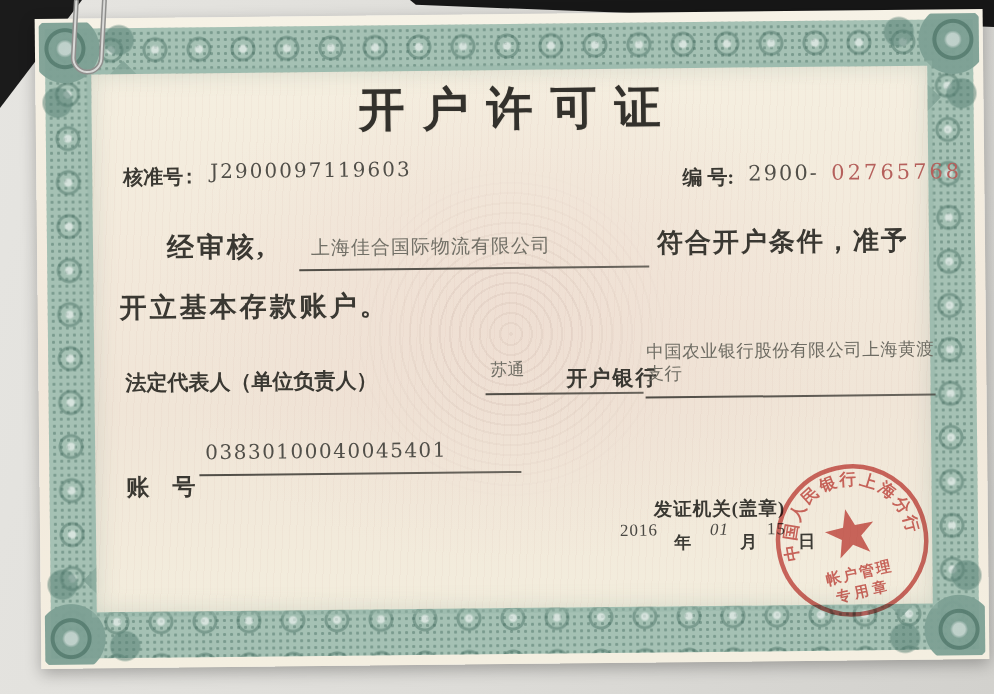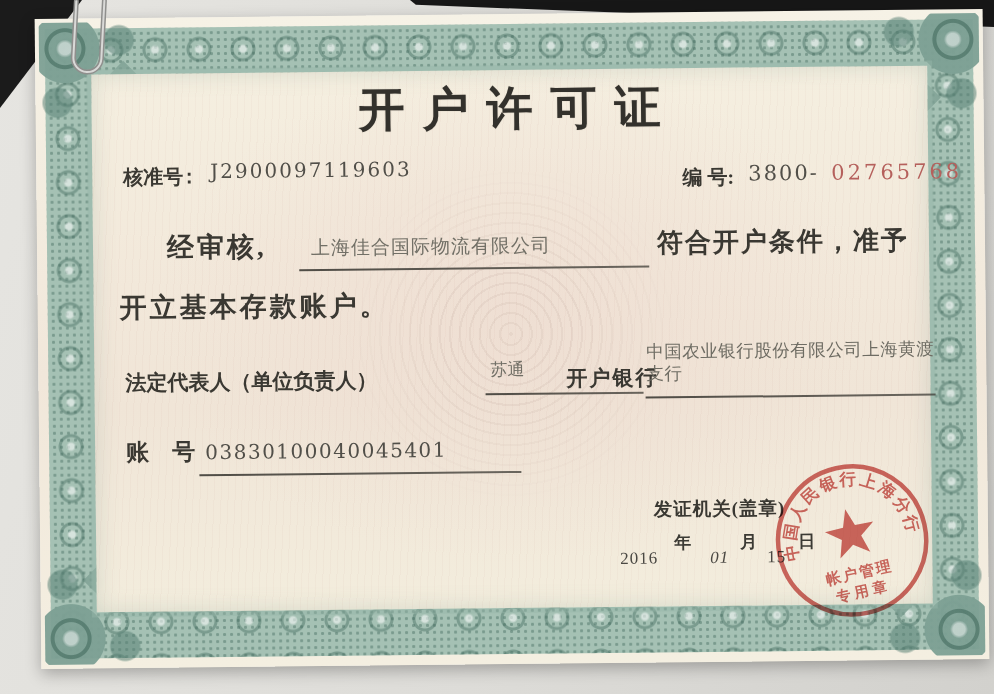--- a/index.html
+++ b/index.html
@@ -54,21 +54,21 @@
   .t{position:absolute;white-space:nowrap;color:#3a3832;}
   .title{left:0;right:0;top:64px;text-align:center;font-size:46px;font-weight:bold;
          letter-spacing:18px;padding-left:18px;color:#33312c;
          text-shadow:0 0 1px rgba(60,55,45,.4);}
   .lbl{font-weight:bold;}
   .hand{color:#716f66;}
   .mono-val{font-family:"DejaVu Serif","Liberation Serif",serif;color:#514f49;}
   .line{position:absolute;height:2px;background:linear-gradient(90deg,rgba(62,60,54,.9),rgba(62,60,54,.75));}
   .red{color:#b5605c;}
   .dt{position:absolute;}
-  .dt.num{font-size:17px;color:#4a4843;letter-spacing:1px;margin-top:28px;}
+  .dt.num{font-size:17px;color:#4a4843;letter-spacing:1px;}
   .dt.unit{font-size:17px;font-weight:bold;color:#3b3a34;}
   .bank-val{position:absolute;white-space:normal;width:302px;line-height:22px;
             font-size:17.5px;color:#6e6c63;letter-spacing:.5px;}
   
   .seal{position:absolute;left:722px;top:440px;width:180px;height:180px;
         transform:rotate(-12deg);opacity:.84;mix-blend-mode:multiply;}
   
   .clip{position:absolute;left:56px;top:-4px;}
 </style>
 </head>
@@ -88,38 +88,38 @@
     <div class="inner"></div>
     <div class="rosette-watermark"></div>
     <div class="paper-texture"></div>
 
     <div class="t title">开户许可证</div>
 
     <div class="t lbl" style="left:87px;top:146px;font-size:20px;font-family:Liberation Mono, monospace;">核准号:</div>
     <div class="t mono-val" style="left:174px;top:142px;font-size:20px;letter-spacing:2px;">J2900097119603</div>
 
     <div class="t lbl" style="left:646px;top:152px;font-size:20px;">编 号:</div>
-    <div class="t mono-val" style="left:712px;top:150px;font-size:21px;letter-spacing:2px;">3800-</div>
+    <div class="t mono-val" style="left:712px;top:150px;font-size:21px;letter-spacing:2px;">2900-</div>
     <div class="t mono-val red" style="left:795px;top:150px;font-size:21px;letter-spacing:3px;color:#b5605c;">02765768</div>
 
     <div class="t lbl" style="left:130px;top:212px;font-size:27px;letter-spacing:3px;">经审核,</div>
     <div class="t hand" style="left:274px;top:219px;font-size:19px;letter-spacing:1px;">上海佳合国际物流有限公司</div>
     <div class="line" style="left:262px;top:253px;width:350px;"></div>
     <div class="t lbl" style="left:620px;top:213px;font-size:26px;letter-spacing:2px;">符合开户条件，准予</div>
     <div class="t lbl" style="left:82px;top:272px;font-size:27px;letter-spacing:3px;">开立基本存款账户。</div>
 
     <div class="t lbl" style="left:87px;top:351px;font-size:21px;">法定代表人（单位负责人）</div>
     <div class="t hand" style="left:452px;top:344px;font-size:17px;">苏通</div>
     <div class="line" style="left:447px;top:379px;width:158px;"></div>
 
     <div class="t lbl" style="left:528px;top:351px;font-size:21px;letter-spacing:2px;font-family:Liberation Serif, serif;">开户银行</div>
     <div class="bank-val" style="left:608px;top:328px;">中国农业银行股份有限公司上海黄渡支行</div>
     <div class="line" style="left:607px;top:384px;width:290px;"></div>
 
-    <div class="t lbl" style="left:87px;top:419px;font-size:23px;">账　号</div>
+    <div class="t lbl" style="left:87px;top:454px;font-size:23px;">账　号</div>
     <div class="t mono-val" style="left:166px;top:423px;font-size:20px;letter-spacing:1.5px;">03830100040045401</div>
     <div class="line" style="left:160px;top:457px;width:322px;"></div>
 
     <div class="t lbl" style="left:614px;top:484px;font-size:18.5px;letter-spacing:1px;">发证机关(盖章)</div>
     <span class="dt num" style="left:580px;top:508px;">2016</span>
     <span class="dt unit" style="left:634px;top:519px;">年</span>
     <span class="dt num" style="left:670px;top:508px;font-style:italic;">01</span>
     <span class="dt unit" style="left:700px;top:519px;">月</span>
     <span class="dt num" style="left:727px;top:508px;">15</span>
     <span class="dt unit" style="left:758px;top:519px;">日</span>

